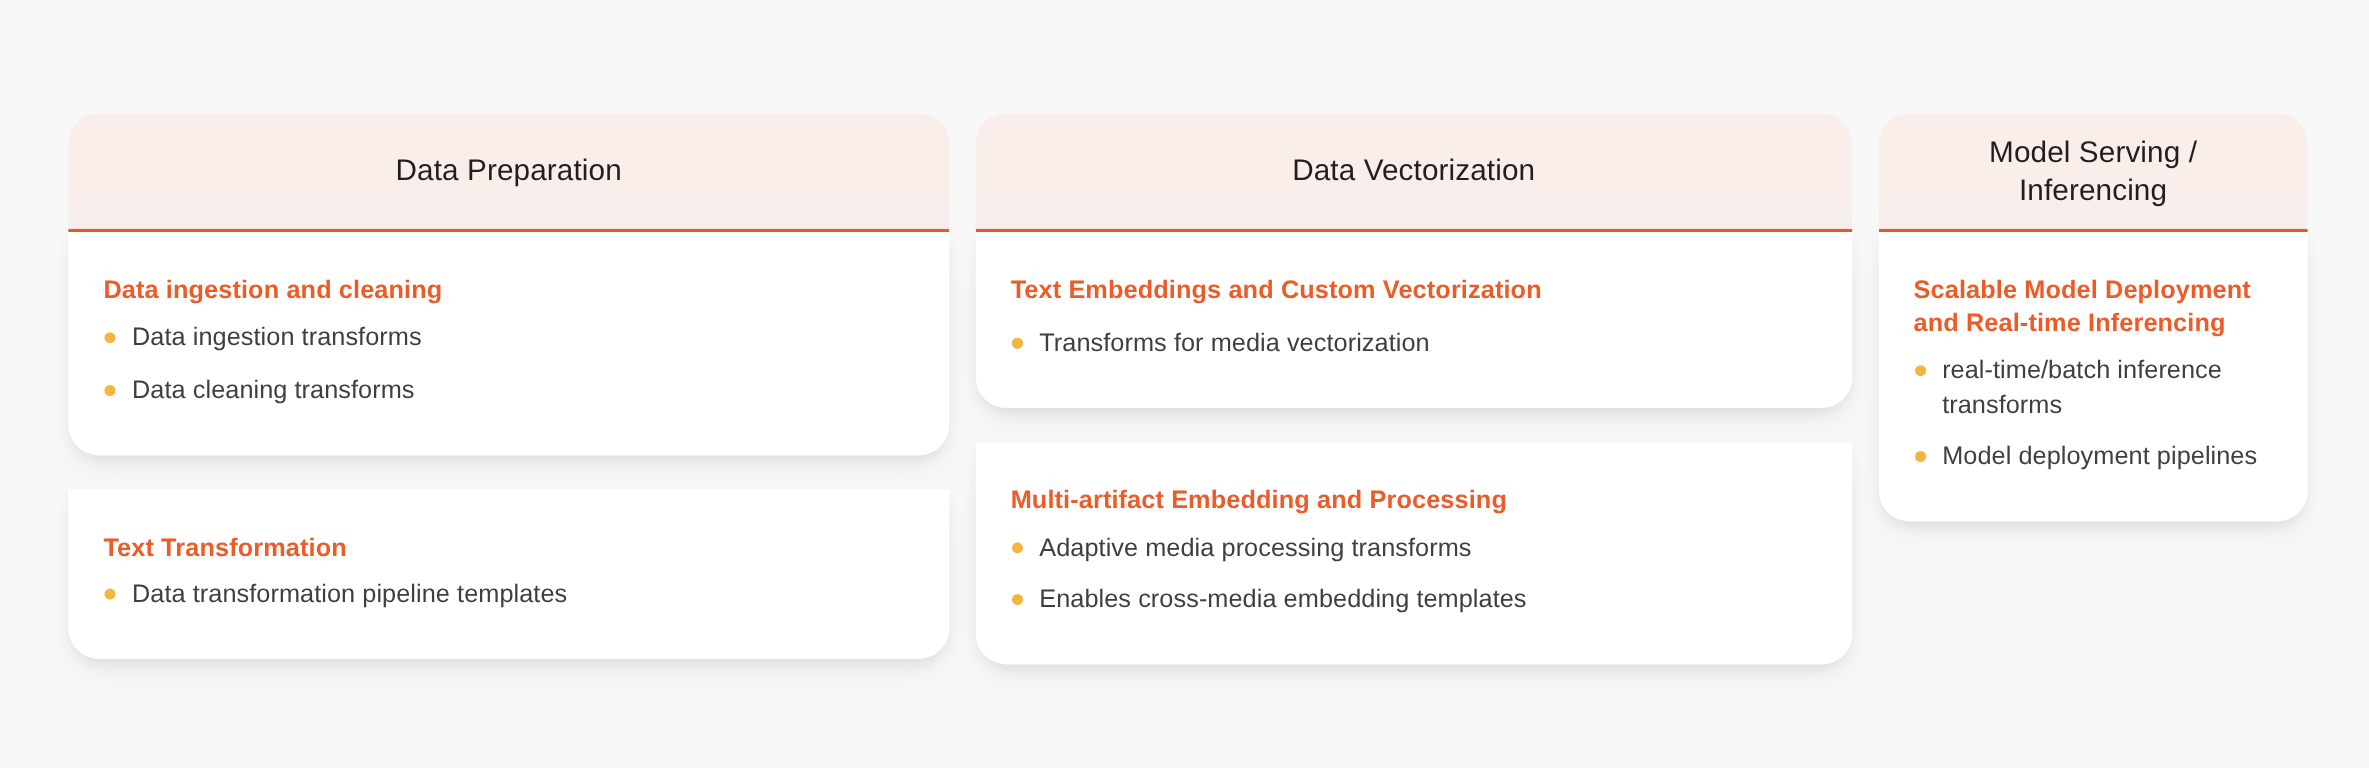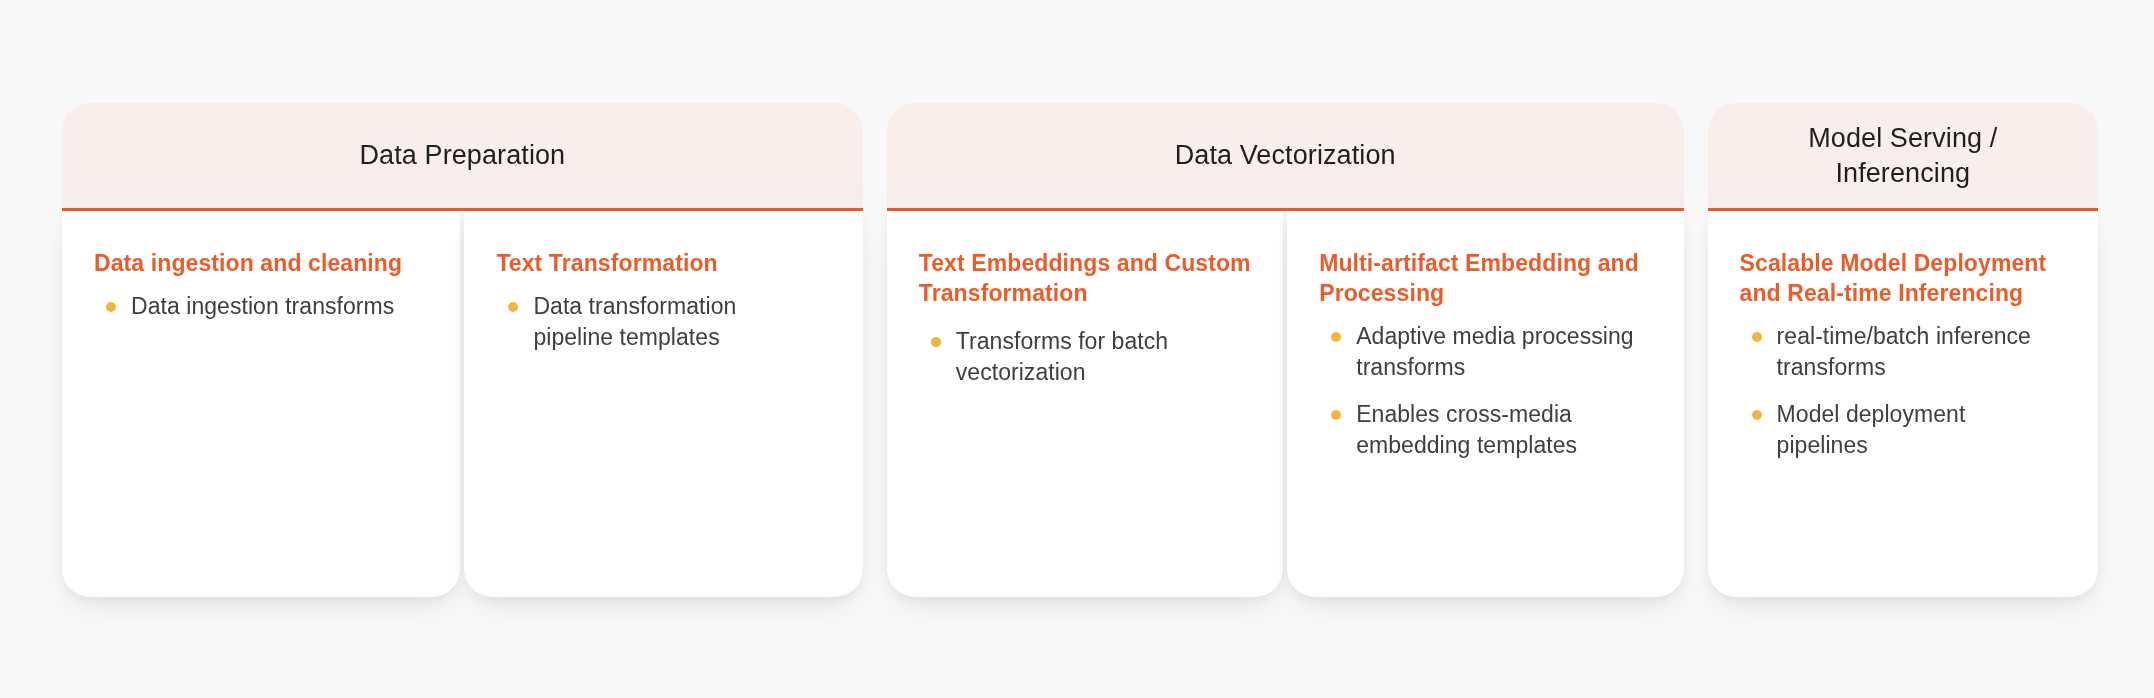--- a/index.html
+++ b/index.html
@@ -62,22 +62,22 @@
     color: #1f1f1f;
     text-align: center;
     font-weight: 400;
     letter-spacing: 0.1px;
     white-space: pre-line;
   }
 
   
   .subcards {
     display: flex;
-    flex-direction: row;
-    gap: 4px;
+    flex-direction: column;
+    gap: 31px;
     width: 100%;
     align-items: stretch;
   }
 
   .subcard {
     position: relative;
     box-sizing: border-box;
     flex: 1 1 0;
     min-width: 0;
     background: #ffffff;
@@ -93,21 +93,21 @@
     color: #ec5c29;
     font-size: 23px;
     line-height: 1.30;
     font-weight: 700;
     margin: 0 0 12px 0;
     letter-spacing: 0.1px;
   }
 
   ul.bullets {
     list-style: none;
-    margin: 11px;
+    margin: 0;
     padding: 0;
   }
   ul.bullets li {
     position: relative;
     padding-left: 26px;
     margin: 0 0 17px 0;
     font-size: 23px;
     line-height: 1.34;
     color: #3c4043;
     letter-spacing: 0.05px;
@@ -135,20 +135,24 @@
       </div>
       <div class="subcards">
 
         <div class="subcard">
           <div class="subcard-title">Data ingestion and cleaning</div>
           <ul class="bullets">
             <li>
               <span class="dot"></span>
               <span>Data ingestion transforms</span>
             </li>
+            <li>
+              <span class="dot"></span>
+              <span>Data cleaning transforms</span>
+            </li>
           </ul>
         </div>
 
         <div class="subcard">
           <div class="subcard-title">Text Transformation</div>
           <ul class="bullets">
             <li>
               <span class="dot"></span>
               <span>Data transformation pipeline templates</span>
             </li>
@@ -158,28 +162,28 @@
       </div>
     </div>
 
     <div class="group g1">
       <div class="group-header">
         <div class="group-title">Data Vectorization</div>
       </div>
       <div class="subcards">
 
         <div class="subcard">
-          <div class="subcard-title">Text Embeddings and Custom Transformation</div>
-          <ul class="bullets">
-            <li>
-              <span class="dot"></span>
-            </li>
-            <li>
-              <span class="dot"></span>
-              <span>Transforms for batch vectorization</span>
+          <div class="subcard-title">Text Embeddings and Custom Vectorization</div>
+          <ul class="bullets">
+            <li>
+              <span class="dot"></span>
+            </li>
+            <li>
+              <span class="dot"></span>
+              <span>Transforms for media vectorization</span>
             </li>
           </ul>
         </div>
 
         <div class="subcard">
           <div class="subcard-title">Multi-artifact Embedding and Processing</div>
           <ul class="bullets">
             <li>
               <span class="dot"></span>
               <span>Adaptive media processing transforms</span>

